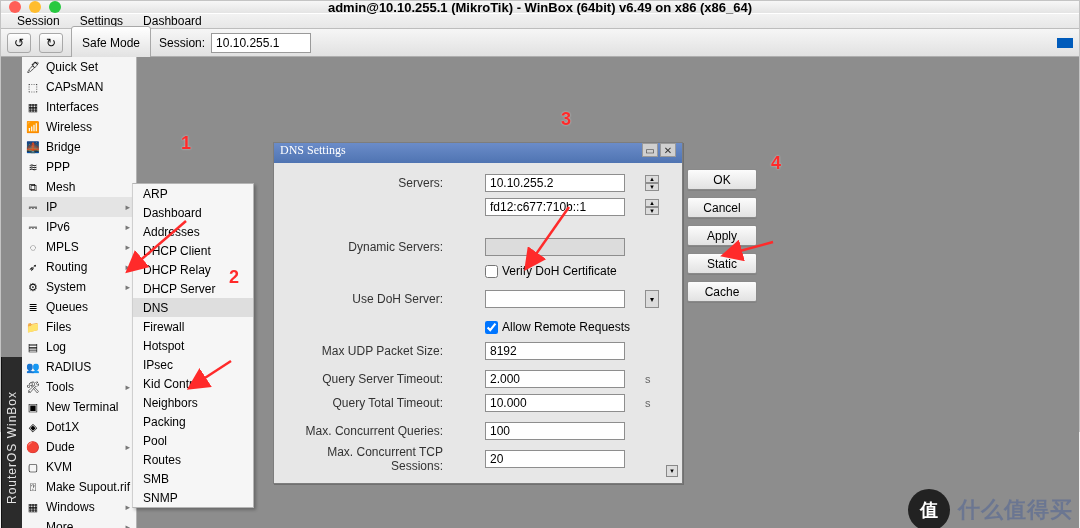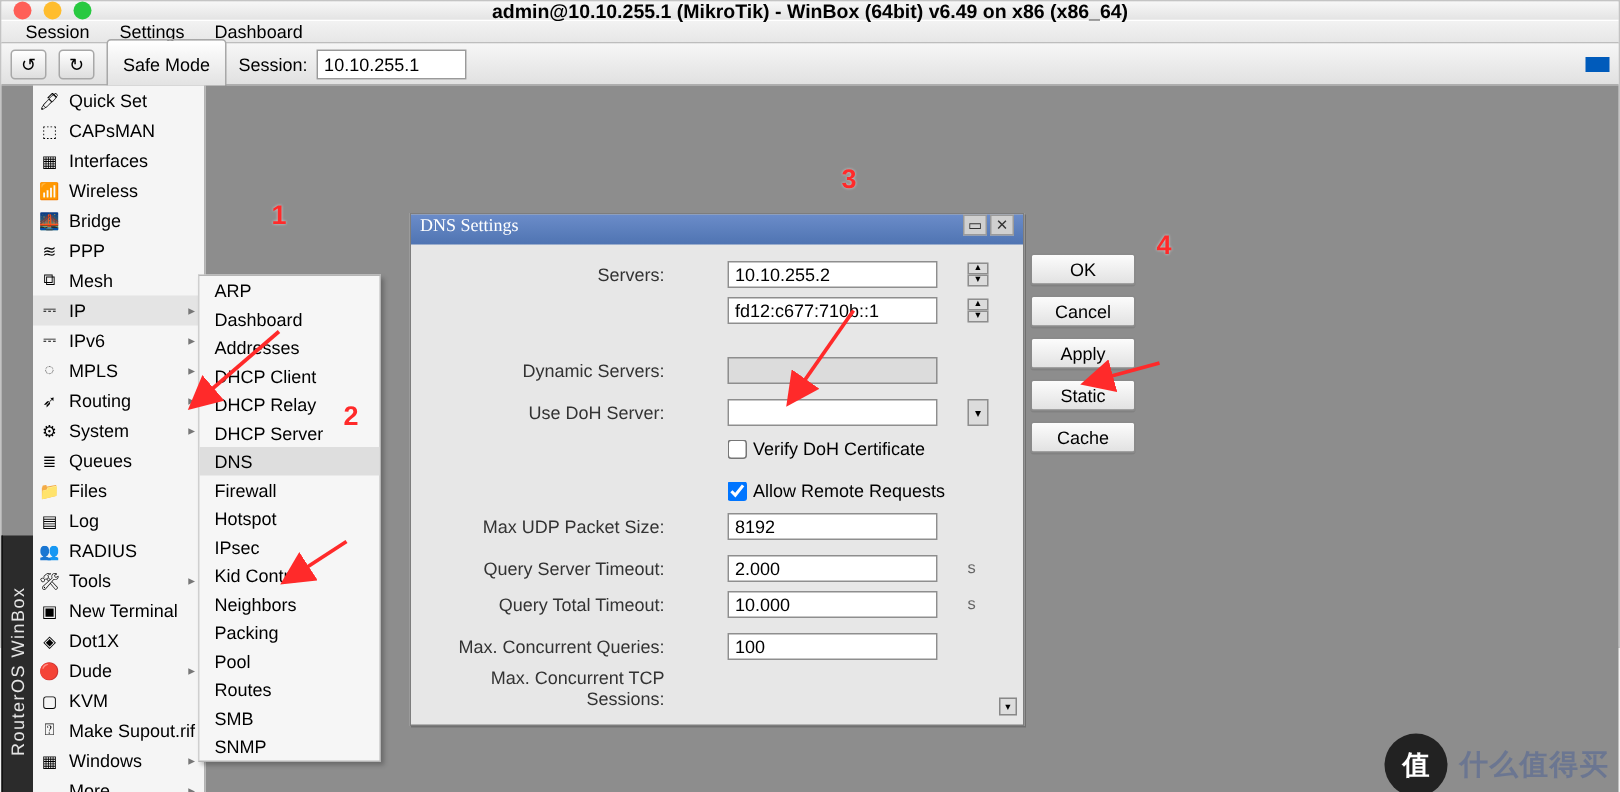--- a/index.html
+++ b/index.html
@@ -64,21 +64,21 @@
 .btn-stack { position: absolute; left: 686px; top: 112px; width: 70px; display: flex; flex-direction: column; gap: 7px; }
 .winbtn { height: 21px; border: 1px solid #8a8a8a; background: linear-gradient(#fcfcfc,#e2e2e2); border-radius: 2px; font-size: 12px; display: flex; align-items: center; justify-content: center; box-shadow: 0 1px 0 rgba(0,0,0,.08); }
 
 
 .anno-num { position: absolute; color: #ff2a2a; font-weight: bold; font-size: 18px; text-shadow: 0 0 2px rgba(255,255,255,.6); pointer-events:none; }
 svg.anno { position: absolute; top: 0; left: 0; width: 1080px; height: 528px; pointer-events: none; }
 
 
 .watermark { position: absolute; right: 6px; bottom: 6px; display: flex; align-items: center; gap: 8px; pointer-events:none; }
 .wm-badge { width: 42px; height: 42px; border-radius: 50%; background: #222; display: flex; align-items: center; justify-content: center; color: #fff; font-weight: bold; font-size: 18px; }
-.wm-text { font-size: 19px; color: rgba(80,100,150,.55); font-weight: 600; letter-spacing: 1px; }
+.wm-text { font-size: 22px; color: rgba(80,100,150,.55); font-weight: 600; letter-spacing: 1px; }
 
 .bottom-strip { height: 6px; background: #000; }
 </style>
 </head>
 <body>
 
 <div class="mac-window">
 
   <div class="mac-titlebar">
     <div class="traffic">
@@ -269,36 +269,36 @@
           </div>
         </div>
 
         <div class="form-row" style="margin-top:20px">
           <div class="fl">Dynamic Servers:</div>
           <div class="fi">
               <input class="tinput dis" readonly="" value="" style="">
             </div>
         </div>
 
-        <div class="form-row" style="margin-top:8px">
-          <div class="fl">Use DoH Server:</div>
-          <div class="fi">
-            <input class="tinput" value="" style="">
-            <div class="drop">▾</div>
-          </div>
-        </div>
         <div class="form-row">
           <div class="fl"></div>
           <div class="fi">
               <label class="chk">
                 <input type="checkbox" id="chk-verify" style="">
                 <span>Verify DoH Certificate</span>
               </label>
             </div>
         </div>
+        <div class="form-row" style="margin-top:8px">
+          <div class="fl">Use DoH Server:</div>
+          <div class="fi">
+            <input class="tinput" value="" style="">
+            <div class="drop">▾</div>
+          </div>
+        </div>
 
         <div class="form-row" style="margin-top:8px">
           <div class="fl"></div>
           <div class="fi">
               <label class="chk">
                 <input type="checkbox" id="chk-remote" checked="" style="">
                 <span>Allow Remote Requests</span>
               </label>
             </div>
         </div>
@@ -326,20 +326,23 @@
         </div>
 
         <div class="form-row" style="margin-top:8px">
           <div class="fl">Max. Concurrent Queries:</div>
           <div class="fi">
               <input class="tinput" value="100" style="">
             </div>
         </div>
         <div class="form-row">
           <div class="fl">Max. Concurrent TCP Sessions:</div>
+          <div class="fi">
+              <input class="tinput" value="20" style="">
+            </div>
         </div>
 
       </div>
       <div class="dlg-scroll-hint">▾</div>
     </div>
 
     <div class="btn-stack">
       <div class="winbtn">OK</div>
       <div class="winbtn">Cancel</div>
       <div class="winbtn">Apply</div>

